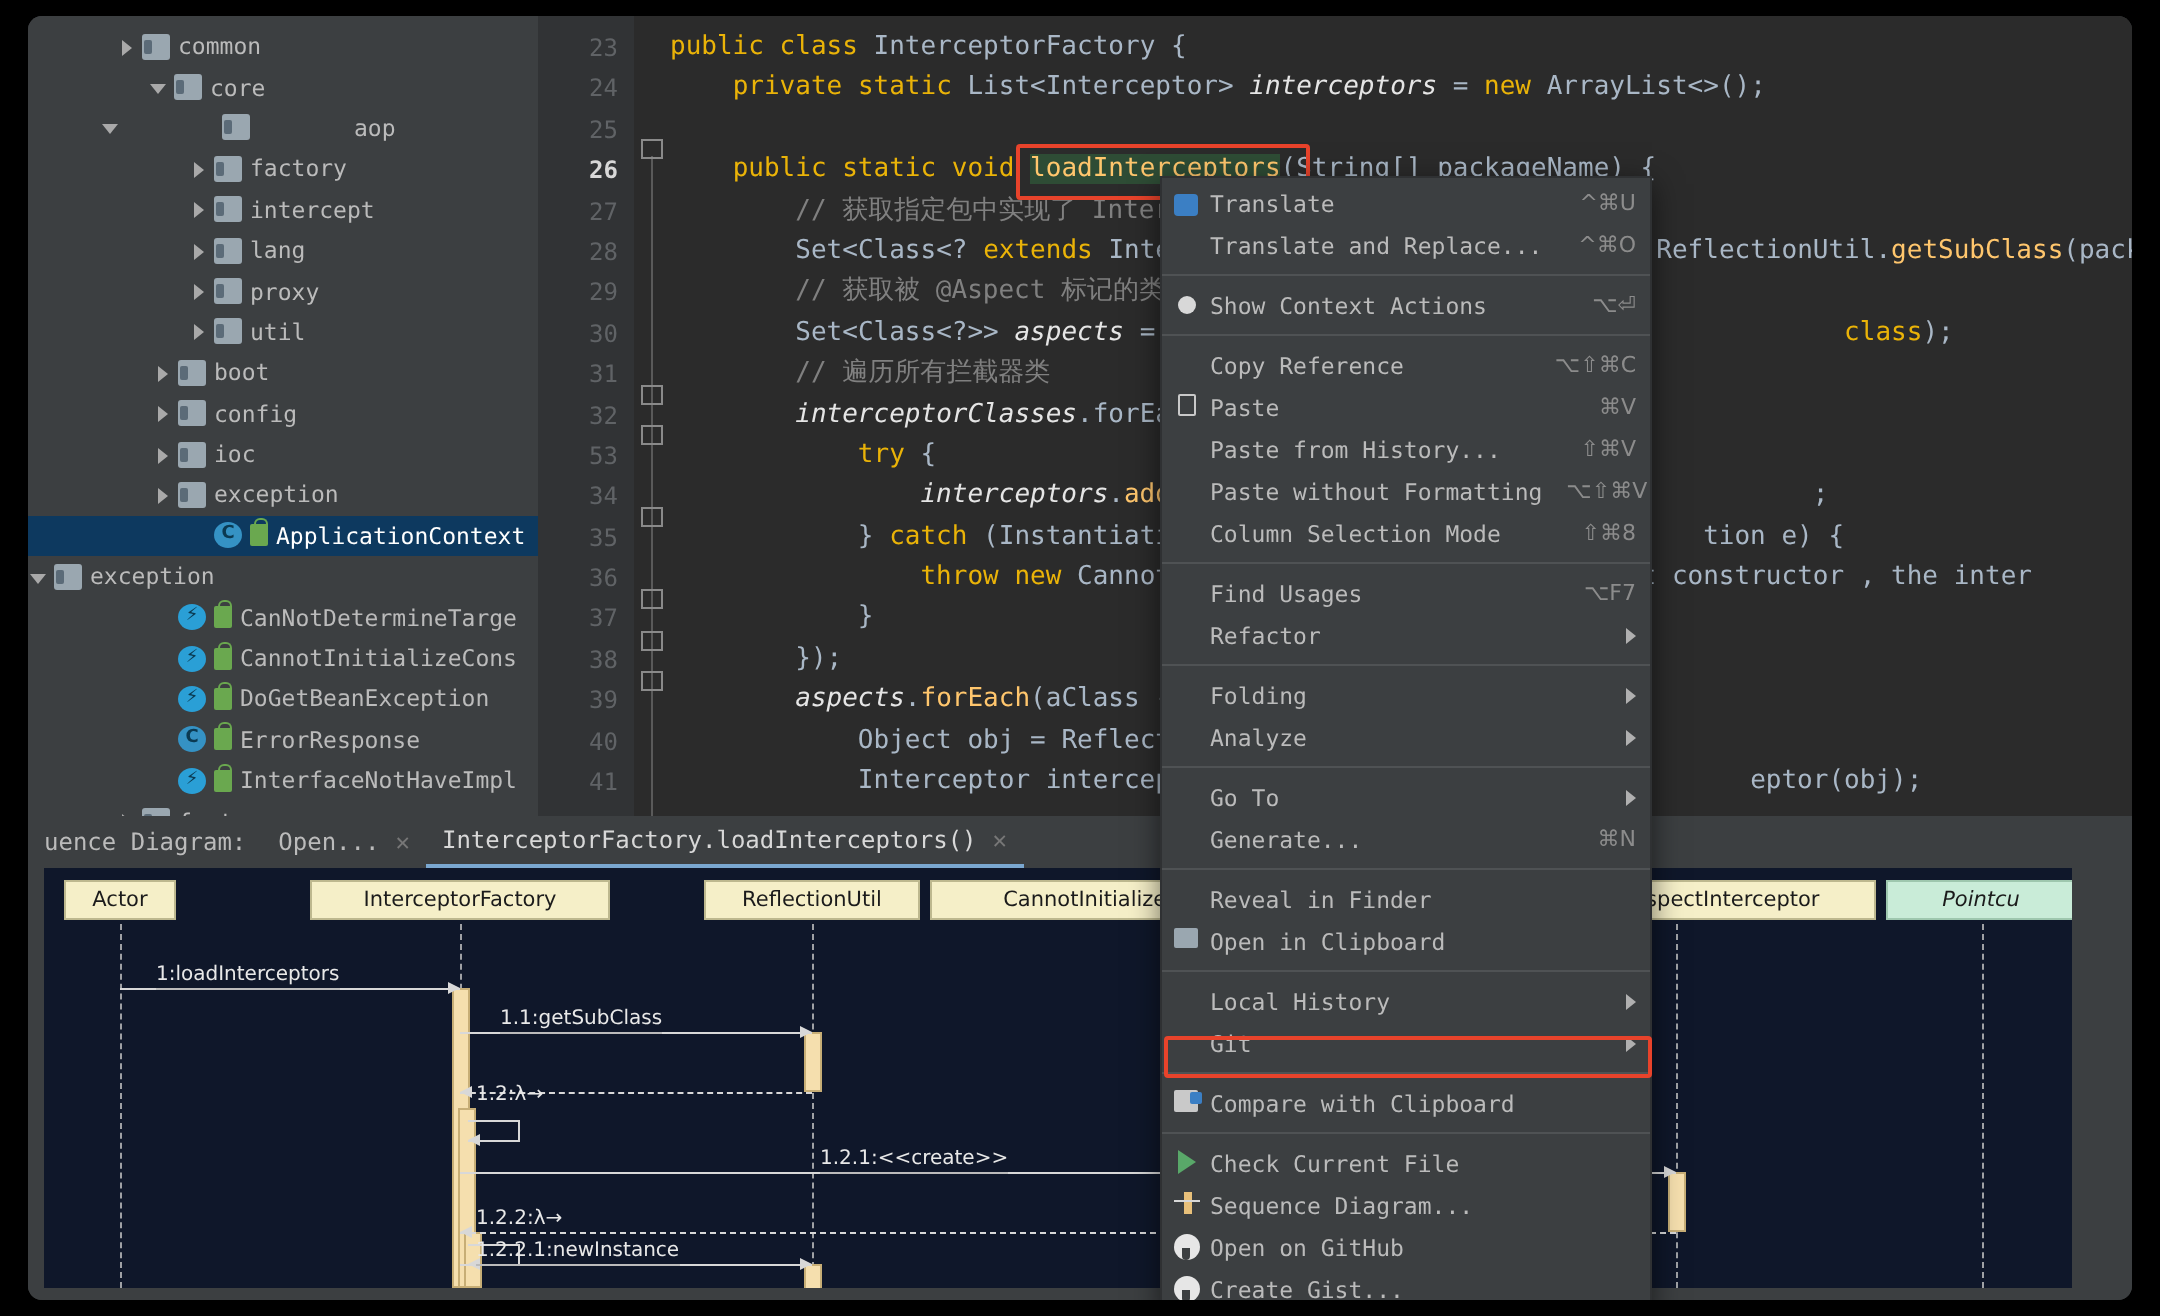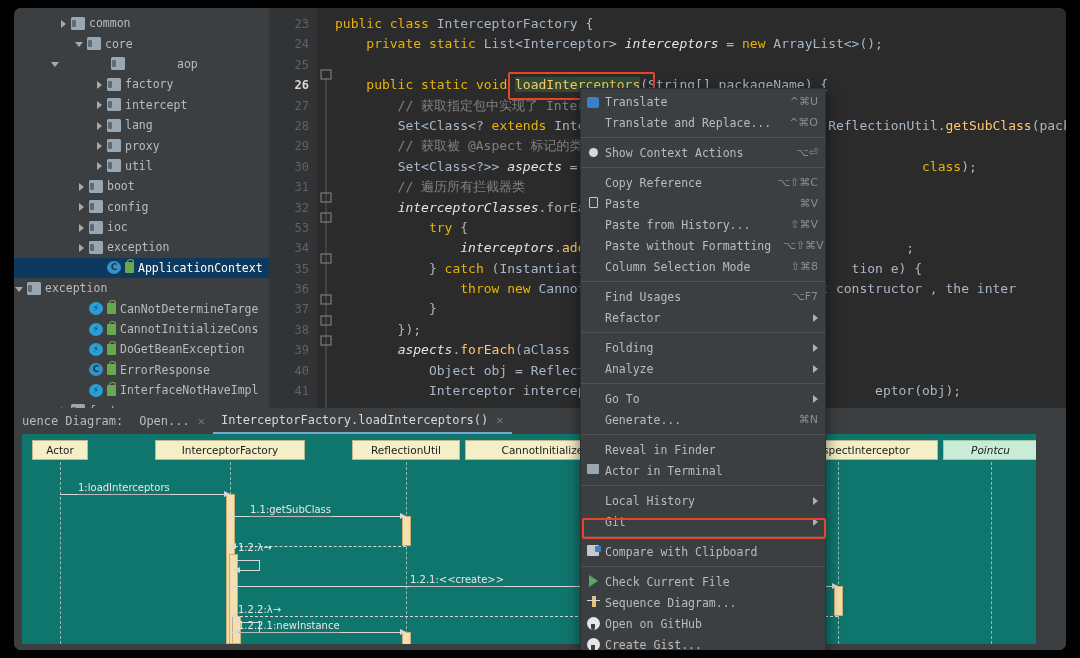--- a/index.html
+++ b/index.html
@@ -223,21 +223,21 @@
     display: flex; align-items: center;
     height: 26px; padding: 0 8px;
     white-space: nowrap;
   }
   .seq-tab.active { color: #d8d8d8; border-bottom: 2px solid #7aa7d0; }
   .tab-x { color: #777; margin-left: 8px; font-size: 12px; }
   #seq-canvas {
     position: absolute;
     left: 8px; top: 26px;
     width: 1014px; height: 210px;
-    background: #0f766e;
+    background: #0f172a;
     overflow: hidden;
   }
   .lifeline-box {
     position: absolute;
     top: 6px;
     height: 20px;
     background: #f5efc8;
     border: 1px solid #bdb88f;
     color: #1b1b1b;
     font-family: "DejaVu Sans", sans-serif;
@@ -545,21 +545,21 @@
           <span class="mi-label">Generate...</span>
           <span class="mi-key">⌘N</span>
         </div>
         <div class="mi-sep"></div>
         <div class="mi">
           <span class="mi-icon"></span>
           <span class="mi-label">Reveal in Finder</span>
         </div>
         <div class="mi">
           <span class="mi-icon"><i class="g-term"></i></span>
-          <span class="mi-label">Actor in Terminal</span>
+          <span class="mi-label">Open in Clipboard</span>
         </div>
         <div class="mi-sep"></div>
         <div class="mi">
           <span class="mi-icon"></span>
           <span class="mi-label">Local History</span>
           <span class="mi-sub"></span>
         </div>
         <div class="mi">
           <span class="mi-icon"></span>
           <span class="mi-label">Git</span>

